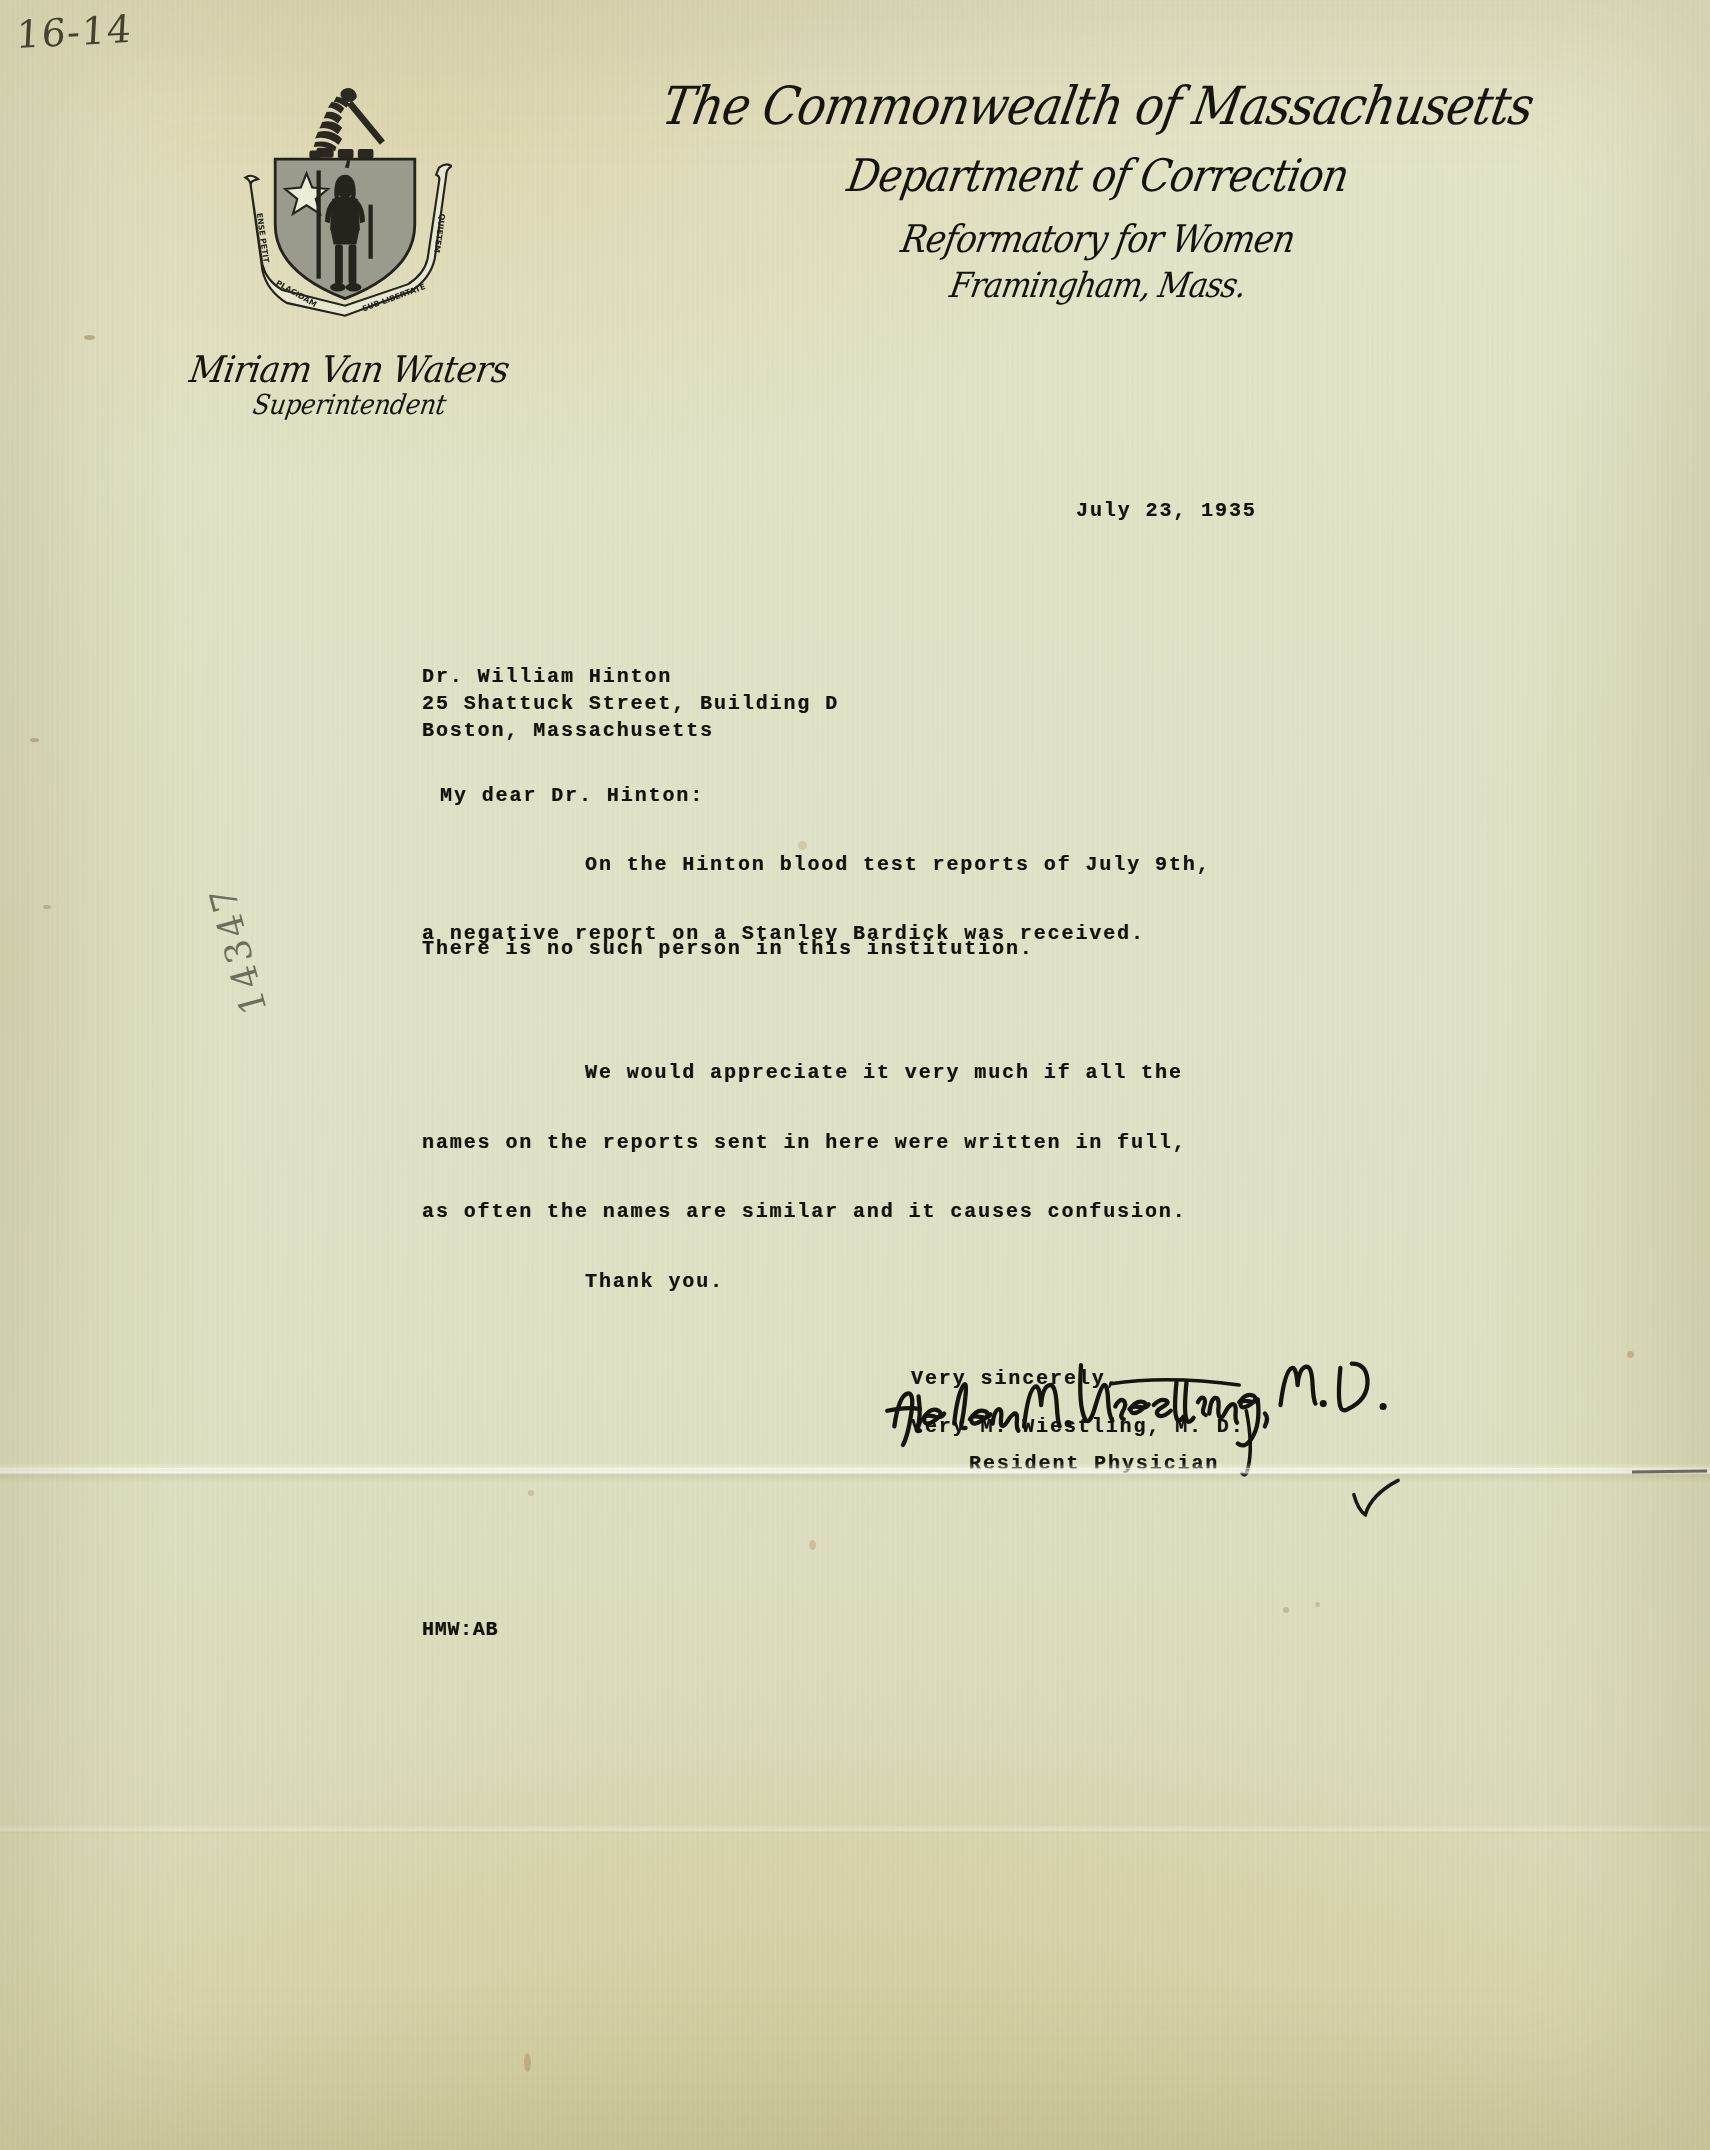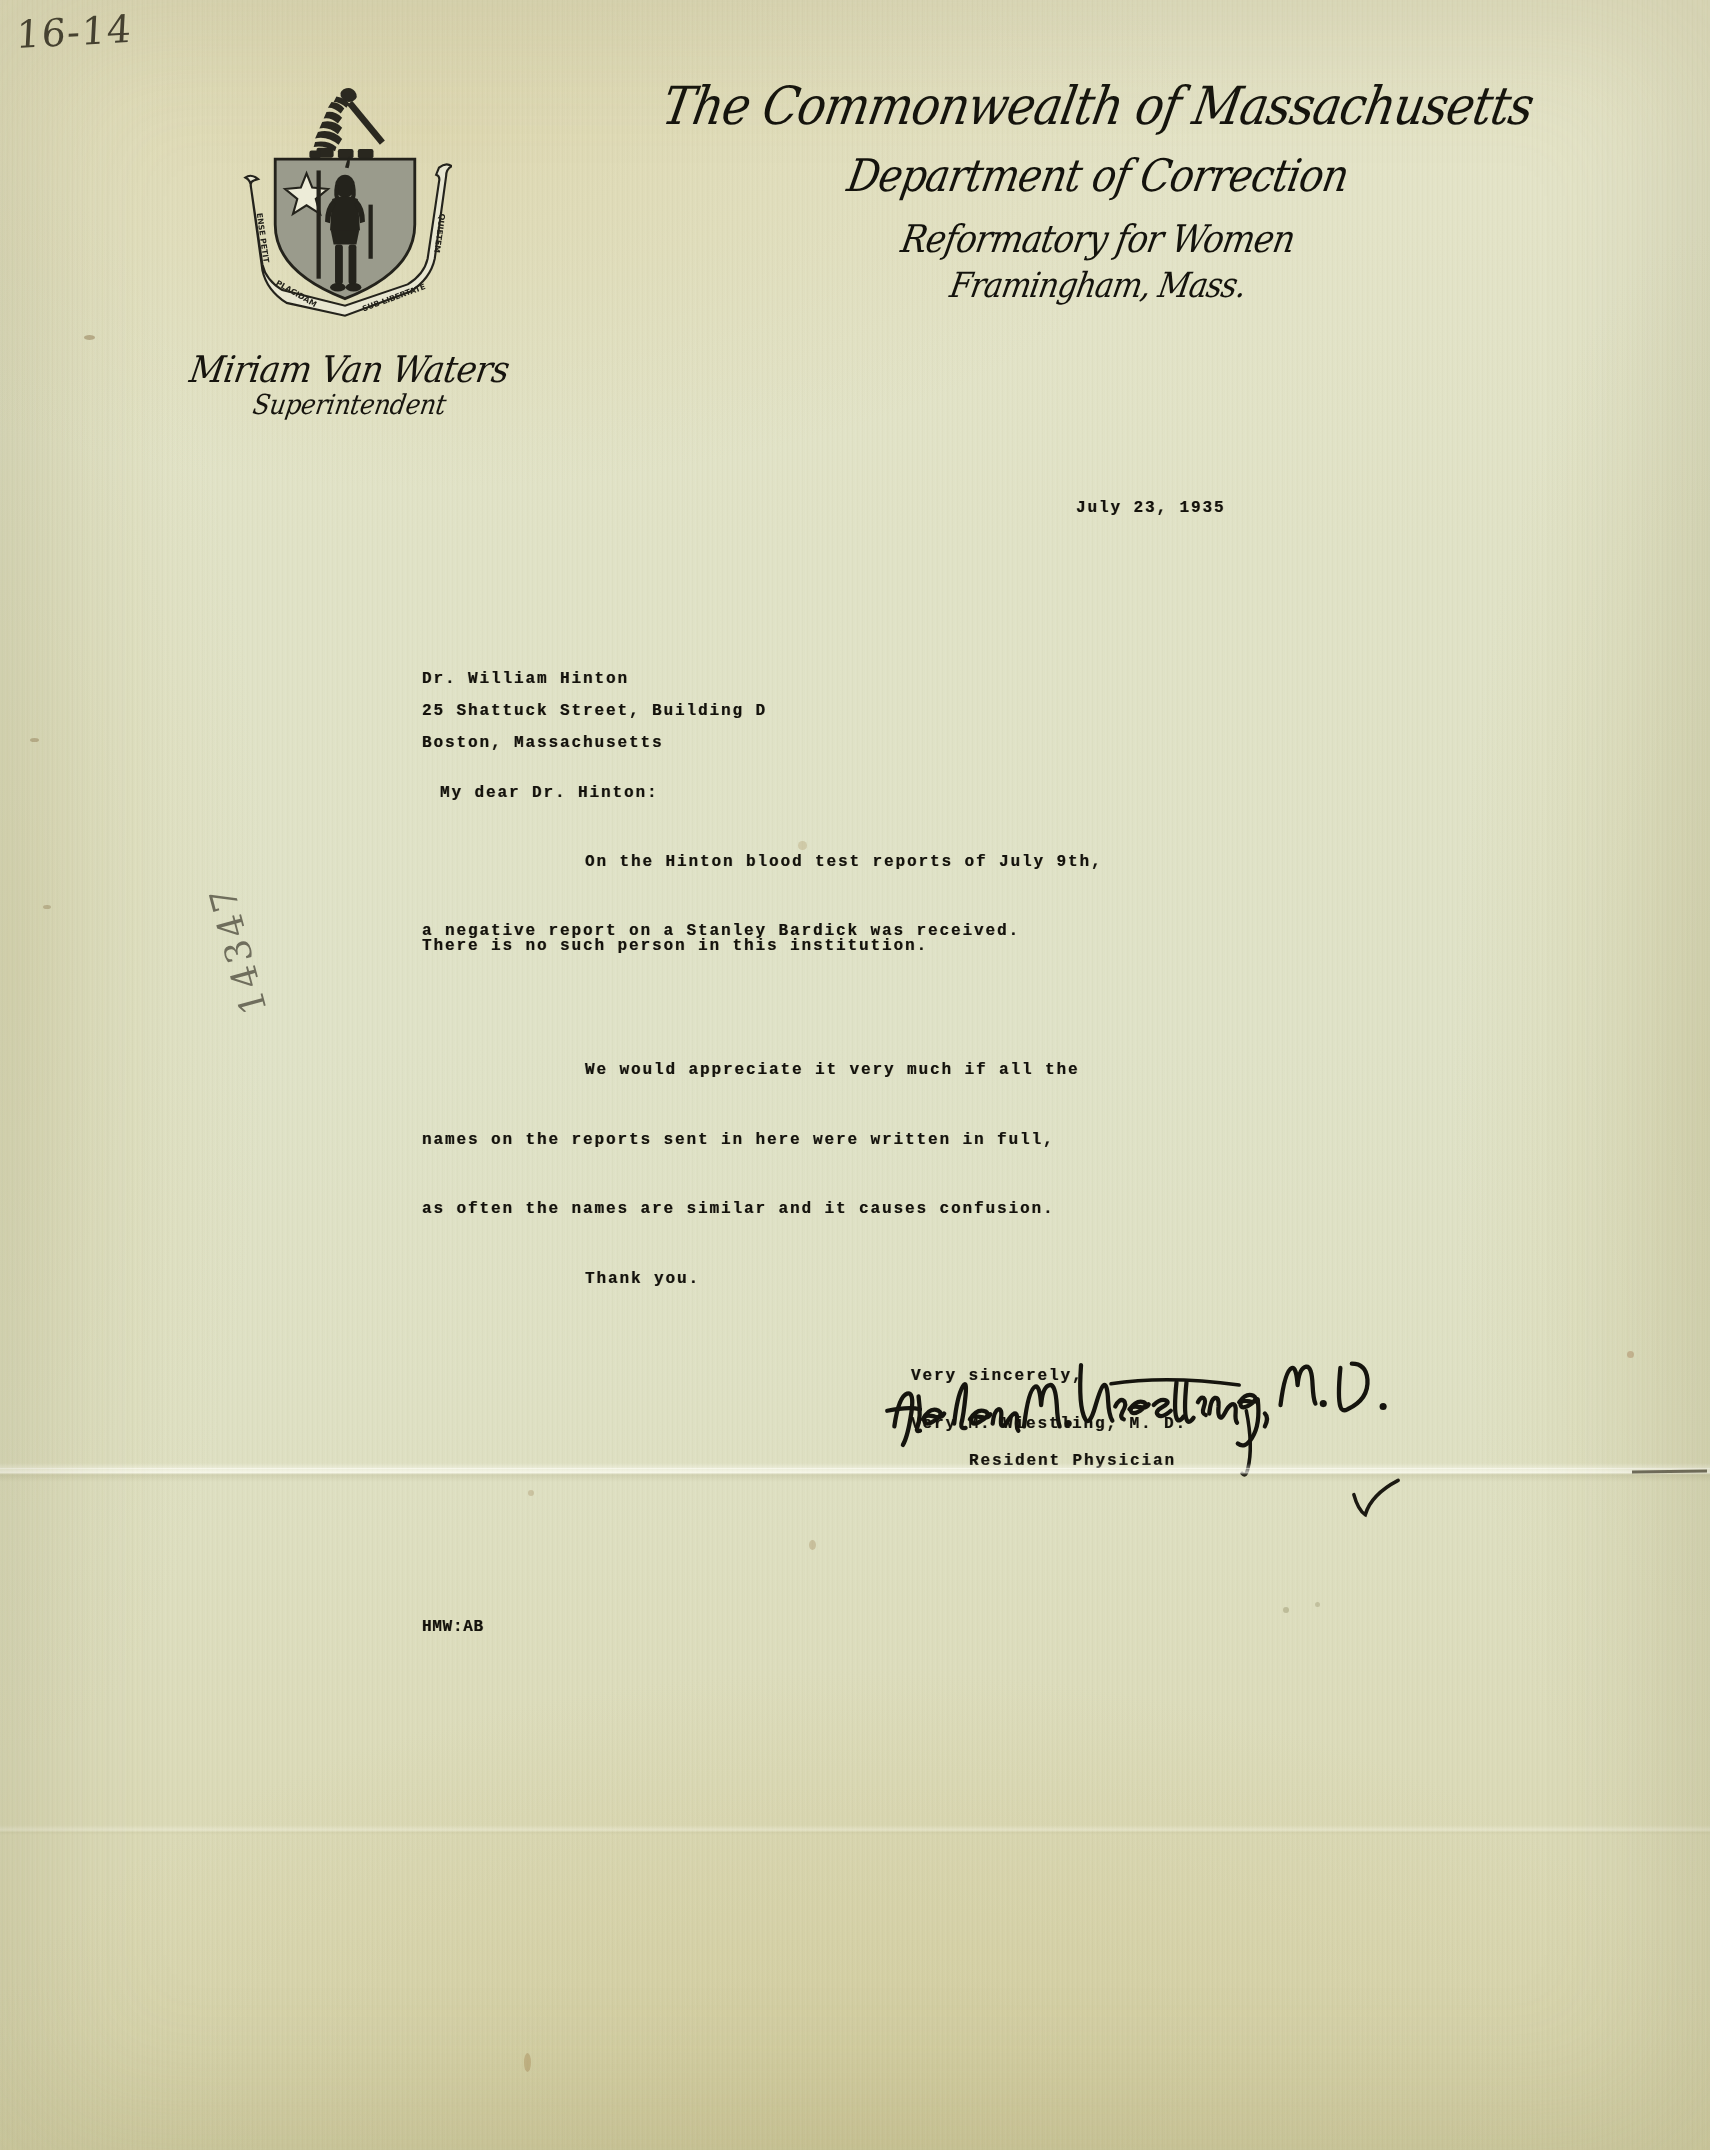--- a/index.html
+++ b/index.html
@@ -200,32 +200,32 @@
   #lh-line1 { font-size: 47px; margin-top: 0px;  }
   #lh-line2 { font-size: 40px; margin-top: 18.5px; }
   #lh-line3 { font-size: 34px; margin-top: 21.4px; }
   #lh-line4 { font-size: 31px; margin-top: 8.6px; }
 
   
   .tw {
     position: absolute;
     font-family: "Liberation Mono", "DejaVu Sans Mono", monospace;
     color: #14120c;
-    font-size: 16px;
+    font-size: 20px;
     letter-spacing: 1.9px;
     white-space: pre;
     font-weight: 700;
     text-shadow:
       0.4px 0 0 rgba(20,18,12,0.40),
       -0.4px 0.3px 0 rgba(20,18,12,0.22);
   }
 
   #date-line { left: 1076px; top: 499px; }
 
-  #addr { left: 422px; top: 663px; line-height: 32px; }
+  #addr { left: 422px; top: 663px; line-height: 27px; }
 
   #salutation { left: 422px; top: 784px; margin-left: 18px; }
 
   .body-line { left: 422px; }
   #b1 { top: 853px; text-indent: 0; padding-left: 163px; }
   #b2 { top: 922px; }
   #b3 { top: 937px; }
   #b4 { top: 1061px; padding-left: 163px; }
   #b5 { top: 1131px; }
   #b6 { top: 1200px; }

